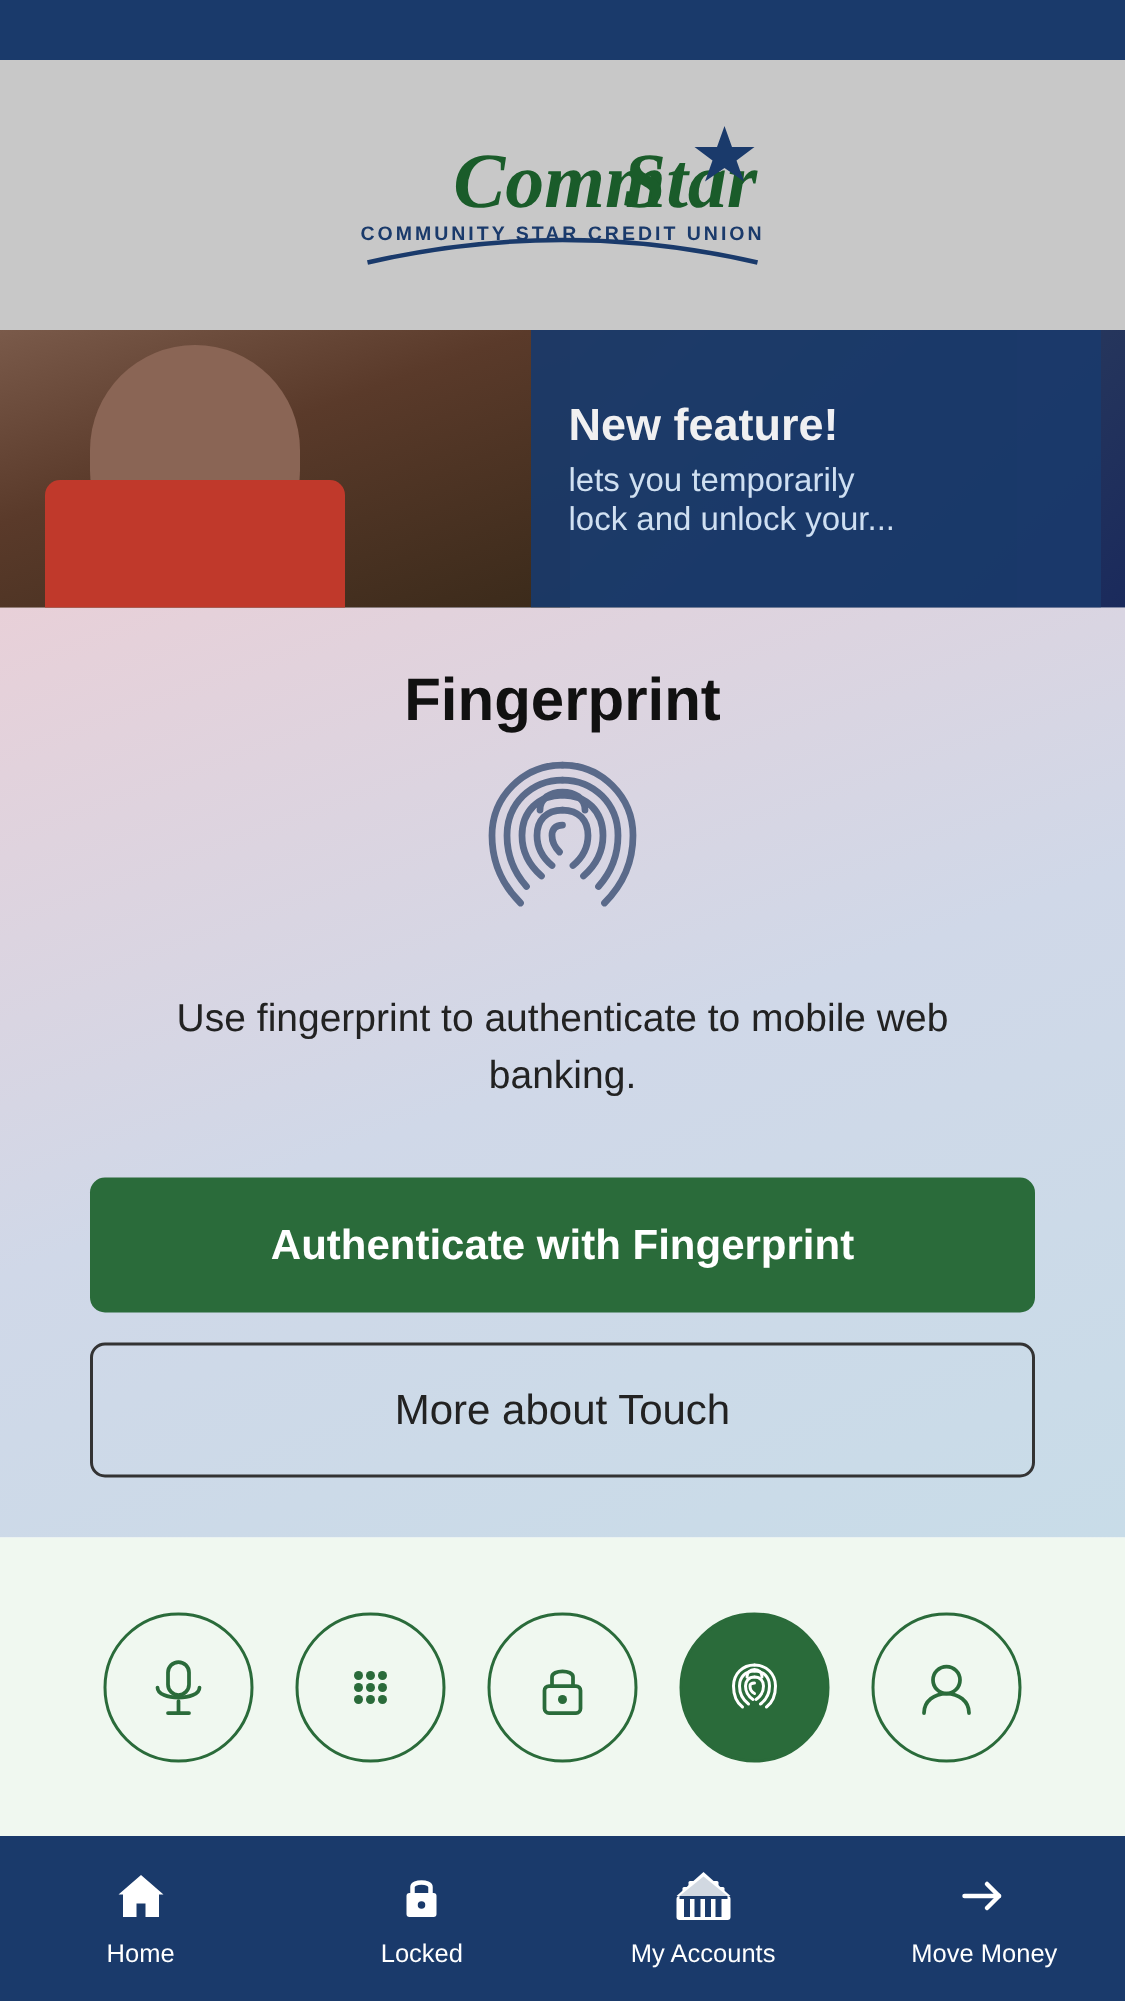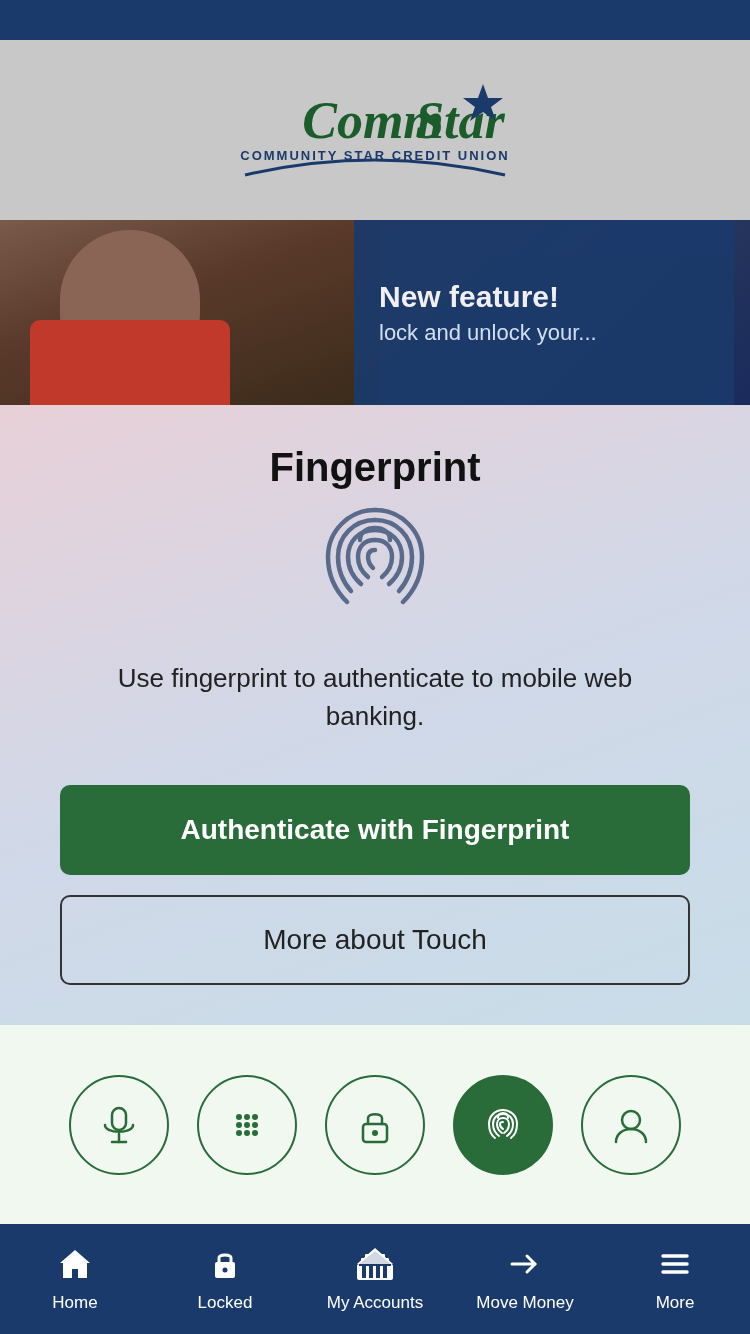--- a/index.html
+++ b/index.html
@@ -235,20 +235,21 @@
 
       <path d="M 20 105 Q 150 75 280 105" stroke="#1a3a6b" stroke-width="3" fill="none"></path>
     </svg>
   </div>
 </div>
 
 <div class="banner">
   <div class="banner-person"></div>
   <div class="banner-text">
     <div class="banner-new-feature">New feature!</div>
+    <div class="banner-desc">lets you temporarily</div>
     <div class="banner-desc">lock and unlock your...</div>
   </div>
 </div>
 
 <div class="fingerprint-section">
   <div class="fingerprint-title">Fingerprint</div>
 
   <svg class="fingerprint-icon-svg" viewBox="0 0 140 140">
     <g fill="none" stroke="#5a6a8a" stroke-width="4.5" stroke-linecap="round">
 
@@ -382,24 +383,14 @@
   <div class="nav-item">
     <span class="nav-icon">
       <svg width="36" height="36" viewBox="0 0 36 36" fill="white">
         <path d="M5 18 L28 18 L20 10" stroke="white" stroke-width="3" fill="none" stroke-linecap="round" stroke-linejoin="round"></path>
         <path d="M28 18 L20 26" stroke="white" stroke-width="3" fill="none" stroke-linecap="round" stroke-linejoin="round"></path>
       </svg>
     </span>
     <span class="nav-label">Move Money</span>
   </div>
 
-  <div class="nav-item">
-    <span class="nav-icon">
-      <svg width="36" height="36" viewBox="0 0 36 36">
-        <line x1="6" y1="10" x2="30" y2="10" stroke="white" stroke-width="3.5" stroke-linecap="round"></line>
-        <line x1="6" y1="18" x2="30" y2="18" stroke="white" stroke-width="3.5" stroke-linecap="round"></line>
-        <line x1="6" y1="26" x2="30" y2="26" stroke="white" stroke-width="3.5" stroke-linecap="round"></line>
-      </svg>
-    </span>
-    <span class="nav-label">More</span>
-  </div>
 
 </div>
 
 </body></html>

